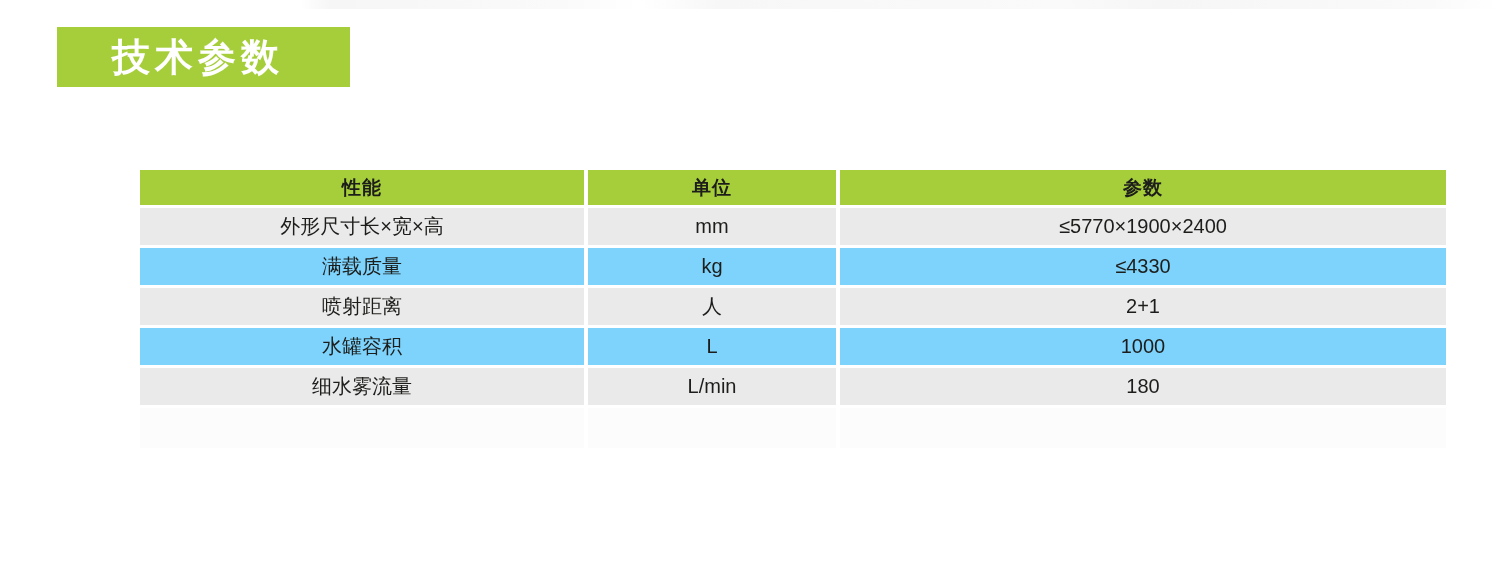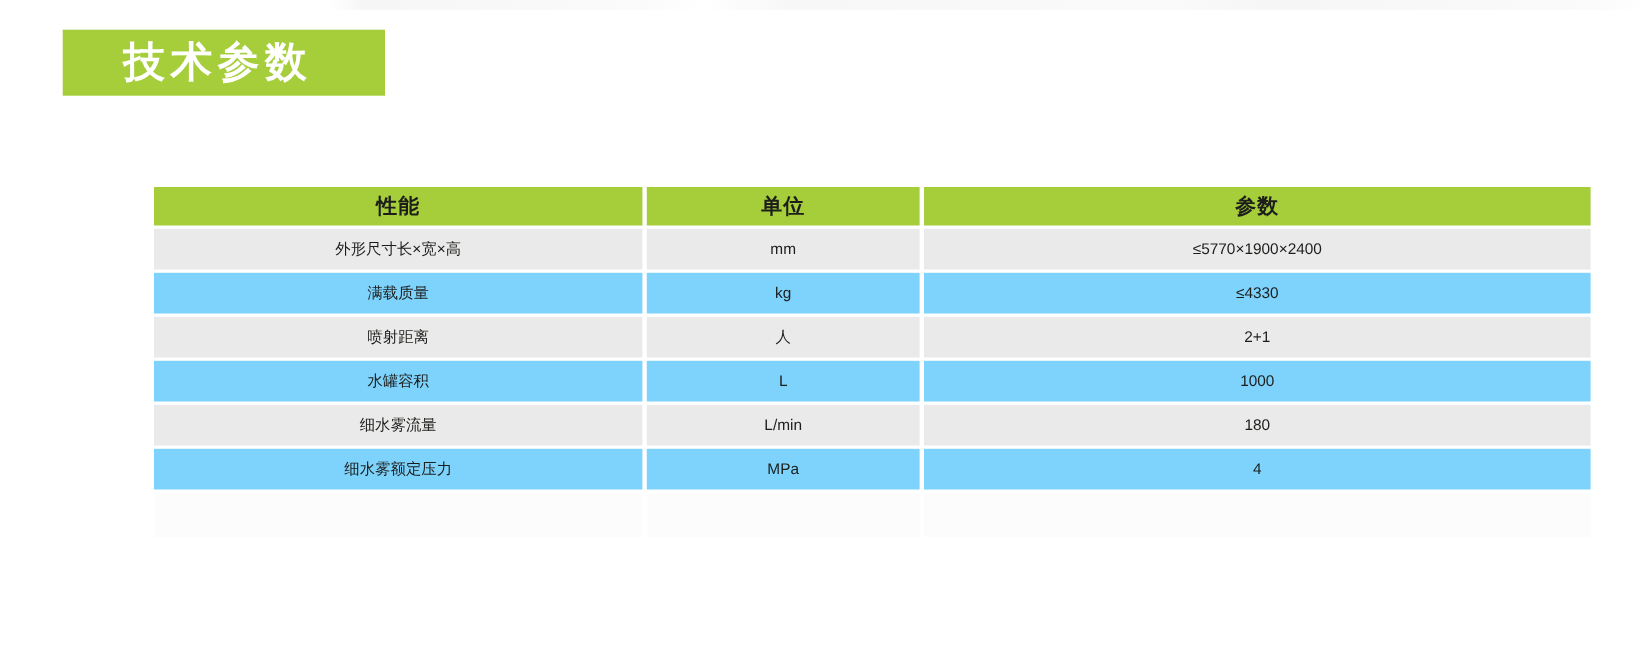--- a/index.html
+++ b/index.html
@@ -91,21 +91,21 @@
     height: 35px;
     background: #a5ce3a;
     color: #1d1d1b;
     font-size: 19px;
     font-weight: bold;
     letter-spacing: 1px;
   }
 
   .spec-table tbody td {
     height: 37px;
-    font-size: 14px;
+    font-size: 20px;
     color: #1d1d1b;
   }
   .spec-table tbody tr.odd td  { background: #eaeaea; }
   .spec-table tbody tr.even td { background: #7dd3fc; }
   .spec-table tbody tr.blank td {
     background: #fcfcfc;
     height: 40px;
   }
   .cell-text {
     display: block;
@@ -193,31 +193,20 @@
             <span class="cell-text">细水雾流量</span>
           </td>
         <td>
             <span class="cell-text">L/min</span>
           </td>
         <td>
             <span class="cell-text">180</span>
           </td>
       </tr>
 
-      <tr class="even">
-        <td>
-            <span class="cell-text">细水雾额定压力</span>
-          </td>
-        <td>
-            <span class="cell-text">MPa</span>
-          </td>
-        <td>
-            <span class="cell-text">4</span>
-          </td>
-      </tr>
 
 
 
       <tr class="blank">
         <td>
             <span class="cell-text"></span>
           </td>
         <td>
             <span class="cell-text"></span>
           </td>

